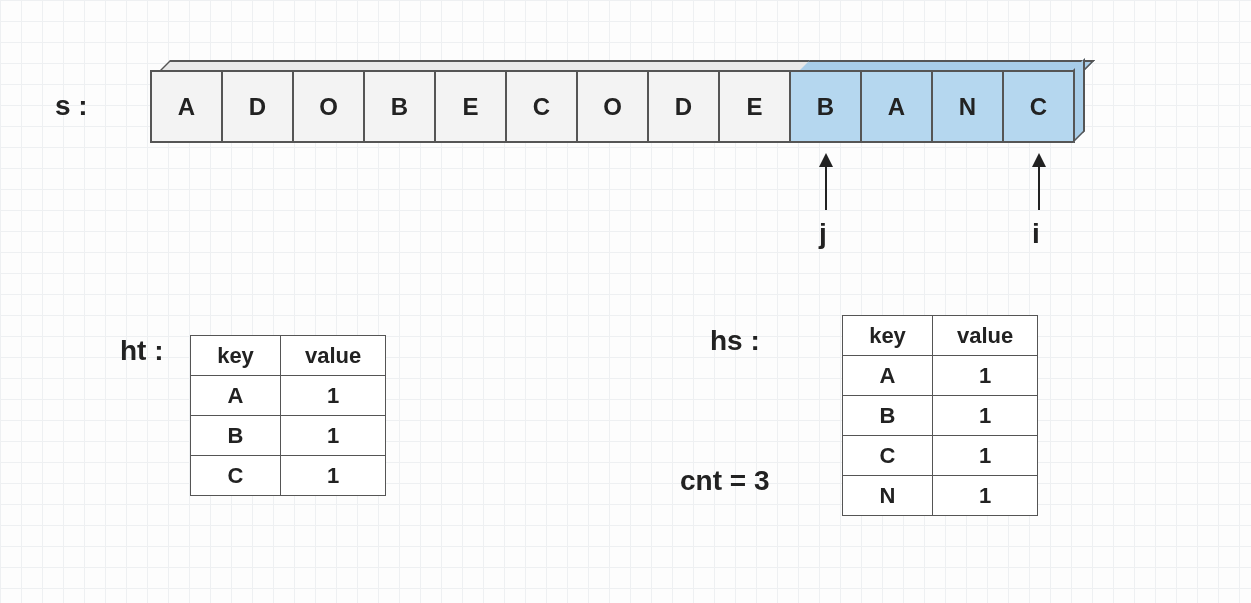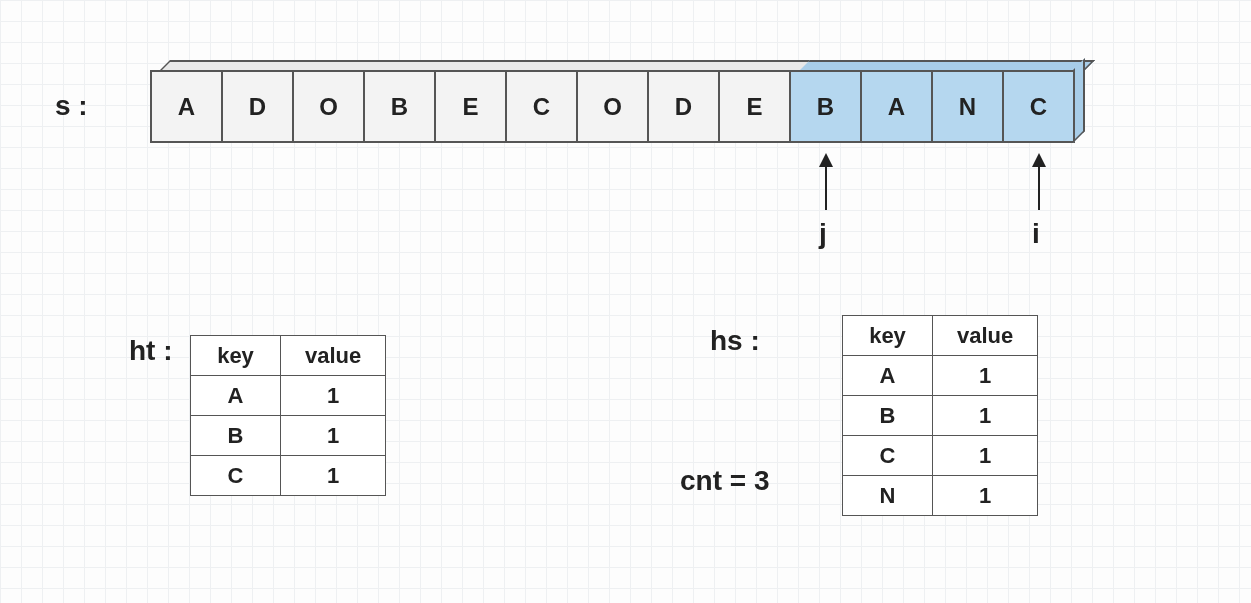--- a/index.html
+++ b/index.html
@@ -163,21 +163,21 @@
     <div class="cell highlight">N</div>
     <div class="cell highlight">C</div>
   </div>
 <div class="array-right"></div>
 
 <div class="arrow" id="arrow-j" style="left: 825px; top: 155px;"></div>
 <div class="arrow-label" id="arrow-j-label" style="left: 819px; top: 218px;">j</div>
 <div class="arrow" id="arrow-i" style="left: 1038px; top: 155px;"></div>
 <div class="arrow-label" id="arrow-i-label" style="left: 1032px; top: 218px;">i</div>
 
-<div class="label" style="left:129px; top:335px;">ht :</div>
+<div class="label" style="left:120px; top:335px;">ht :</div>
 <table class="tbl" id="tbl-ht" style="left:190px; top:335px;">
   <thead>
     <tr>
       <th>key</th>
       <th>value</th>
     </tr>
   </thead>
   <tbody id="tbl-ht-body">
       <tr>
         <td>A</td>

